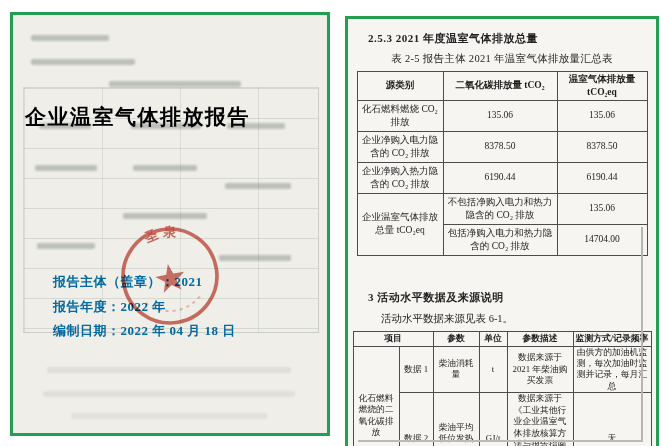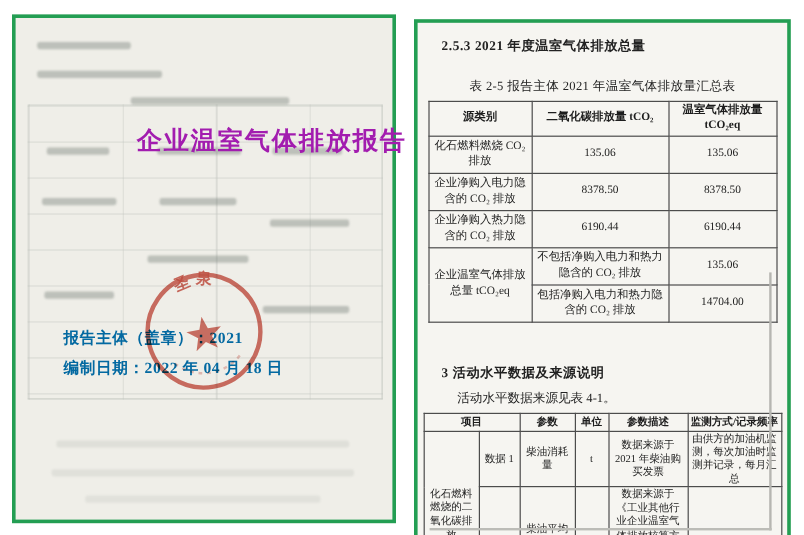--- a/index.html
+++ b/index.html
@@ -9,23 +9,23 @@
     font-family:"Liberation Serif","DejaVu Serif",serif;
     color:#1c1c1c;
   }
   
   .page{position:absolute;box-sizing:border-box;border:3px solid #239e53;}
   .page-left{left:10px;top:12px;width:320px;height:424px;background:#efeee8;}
   .page-right{left:345px;top:16px;width:314px;height:436px;background:#f6f5f1;}
 
   
   .lp-title{
-    position:absolute;top:88px;left:0;right:0;text-align:right;
+    position:absolute;top:88px;left:0;right:0;text-align:left;
     transform:translateX(12px);
-    font-size:21px;font-weight:700;letter-spacing:1.5px;color:#a21caf;
+    font-size:21px;font-weight:700;letter-spacing:1.5px;color:#000000;
   }
   .lp-fields{
     position:absolute;left:40px;top:255px;
     font-size:13px;font-weight:700;line-height:24.5px;letter-spacing:.5px;color:#0369a1;
   }
   .stamp{
     position:absolute;left:106px;top:210px;width:102px;height:102px;
     transform:rotate(-10deg);mix-blend-mode:multiply;opacity:.88;
   }
   
@@ -38,21 +38,21 @@
       repeating-linear-gradient(180deg, rgba(150,158,152,.55) 0 1px, transparent 1px 30px),
       repeating-linear-gradient(90deg, rgba(150,158,152,.45) 0 1px, transparent 1px 78px);
   }
   .gbar{position:absolute;background:rgba(120,128,122,.42);height:6px;filter:blur(1px);border-radius:2px;}
 
   
   .rp-inner{position:absolute;inset:0;padding-top:12px;font-size:10.5px;color:#222;}
   .rp-h{font-weight:700;font-size:11px;margin:0 0 0 20px;letter-spacing:.5px;}
   .rp-h3{margin-top:34px;}
   .rp-body{margin:7px 10px 0 12px;text-indent:2em;font-size:10.5px;}
-  .rp-caption{text-align:center;margin-top:19px;font-size:10.5px;letter-spacing:.3px;}
+  .rp-caption{text-align:center;margin-top:6px;font-size:10.5px;letter-spacing:.3px;}
   table{border-collapse:collapse;table-layout:fixed;}
   .t25{width:290px;margin:5px auto 12px auto;}
   .t25 td{border:1px solid #4c4c4c;text-align:center;vertical-align:middle;
           font-size:9.5px;line-height:1.35;padding:1px 4px;color:#1d1d1d;}
   .t25 .hdr{font-weight:700;height:22px;}
   .t25 .r{height:31px;}
   .t31{width:298px;margin:5px auto 0 auto;}
   .t31 td{border:1px solid #4c4c4c;text-align:center;vertical-align:middle;
           font-size:8.8px;line-height:1.3;padding:0 2px;color:#1d1d1d;}
   .t31 .hdr{font-weight:700;height:14px;}
@@ -78,20 +78,21 @@
   <div class="gbar ghost" style="left:24px;top:228px;width:58px;"></div>
   <div class="gbar ghost" style="left:206px;top:240px;width:72px;"></div>
   <div class="gbar ghost" style="left:34px;top:352px;width:244px;opacity:.32;"></div>
   <div class="gbar ghost" style="left:30px;top:376px;width:252px;opacity:.3;"></div>
   <div class="gbar ghost" style="left:58px;top:398px;width:196px;opacity:.28;"></div>
 
   <div class="lp-title">企业温室气体排放报告</div>
 
   <div class="lp-fields">
     <div><span>报告主体（盖章）：</span><span>2021</span></div>
+    <div><span>报告年度：</span><span>2022 年</span></div>
     <div><span>编制日期：</span><span>2022 年 04 月 18 日</span></div>
   </div>
 
   <svg class="stamp" viewBox="0 0 100 100">
     <circle cx="50" cy="50" r="46" fill="none" stroke="#c23a2b" stroke-width="3.6" opacity="0.82"></circle>
     <defs>
       <path id="sealArc" d="M 15,64 A 38,38 0 1 1 85,64" fill="none"></path>
     </defs>
     <text font-size="13" font-weight="bold" fill="#c23a2b" opacity="0.85" letter-spacing="4">
       <textPath href="#sealArc" startOffset="50%" text-anchor="middle">圣泉</textPath>
@@ -140,21 +141,21 @@
         <td>135.06</td>
       </tr>
       <tr class="r">
         <td>包括净购入电力和热力隐含的 CO₂ 排放</td>
         <td>14704.00</td>
       </tr>
     </tbody>
       </table>
 
     <div class="rp-h rp-h3">3  活动水平数据及来源说明</div>
-    <div class="rp-body">活动水平数据来源见表 4-1。</div>
+    <div class="rp-body">活动水平数据来源见表 6-1。</div>
 
     <table class="t31">
       <colgroup>
           <col style="width:46px">
           <col style="width:34px">
           <col style="width:46px">
           <col style="width:28px">
           <col style="width:66px">
           <col style="width:78px">
         </colgroup>

